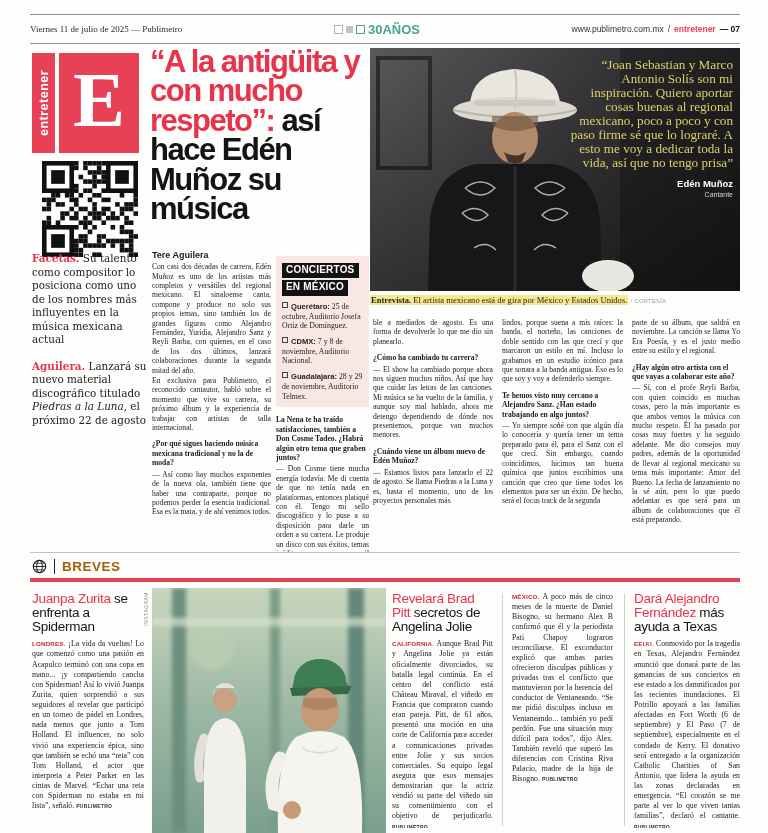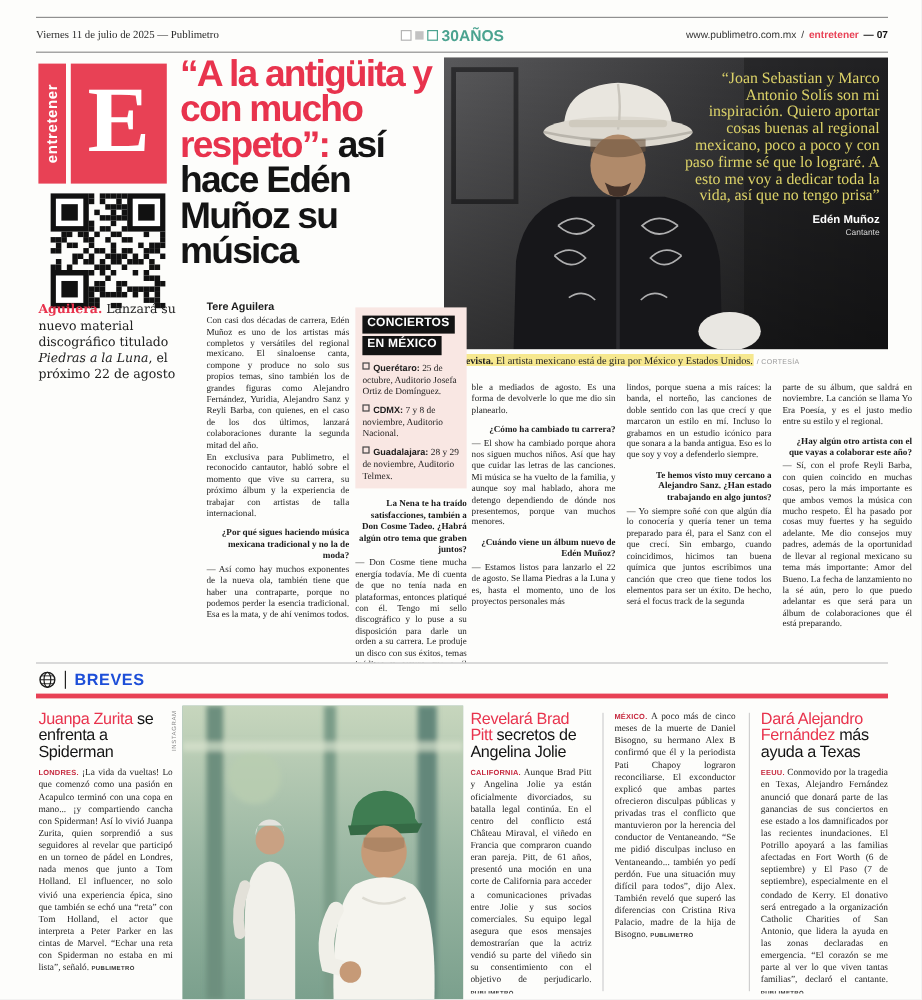--- a/index.html
+++ b/index.html
@@ -43,43 +43,43 @@
   .caption{left:370px;top:295px;width:370px;font-size:8.6px;line-height:1.25;color:#222;}
   .cap-hl{background:#f6e88f;padding:0 1px;}
   .caption b{font-weight:bold;}
   .cap-credit{font-family:"Liberation Sans",sans-serif;font-size:5.8px;color:#999;letter-spacing:.3px;}
   
   .summary{left:32px;top:252px;width:117px;font-family:"DejaVu Serif",serif;font-size:10.4px;line-height:1.3;color:#222;}
   .summary p{margin:0 0 13px 0;}
   .summary .lead{color:#e8334d;font-weight:bold;}
   .summary i{font-style:italic;}
   
-  .icol{font-size:7.6px;line-height:1.24;text-align:justify;overflow:hidden;color:#1c1c1c;margin-left:20px;}
+  .icol{font-size:7.6px;line-height:1.24;text-align:justify;overflow:hidden;color:#1c1c1c;}
   .icol p{margin:0 0 1px 0;}
-  .icol p.q{font-weight:bold;margin:7px 0 2px 0;text-align:right;}
+  .icol p.q{font-weight:bold;margin:7px 0 2px 0;text-align:left;}
   .byline{font-family:"Liberation Sans",sans-serif;font-weight:bold;font-size:9px;margin:0 0 4px 0;text-align:left;}
   .colB{left:152px;top:250px;width:119px;height:300px;}
   .colC{left:276px;top:256px;width:93px;height:296px;}
   .colD{left:373px;top:318px;width:120px;height:232px;}
   .colE{left:502px;top:318px;width:121px;height:232px;}
   .colF{left:632px;top:318px;width:108px;height:232px;}
   
   .cbox{background:#f9e7e3;padding:7px 6px 6px 6px;margin-bottom:8px;}
   .cbox .hdr{display:table;background:#131313;color:#fff;font-family:"Liberation Sans",sans-serif;
              font-weight:bold;font-size:10px;letter-spacing:.2px;padding:1px 4px 2px 4px;margin-bottom:2px;}
   .cbox .ci{margin:6px 0 0 0;text-align:left;font-size:7.8px;line-height:1.25;}
   .cbox .sq{display:inline-block;width:4px;height:4px;border:1px solid #444;margin-right:3px;vertical-align:1px;}
   .cbox .ci b{font-family:"Liberation Sans",sans-serif;font-size:7.6px;}
   
   .gray-rule{left:30px;top:552px;width:710px;height:1px;background:#c2c2c2;}
   .red-rule{left:30px;top:578px;width:710px;height:4px;background:#e84155;}
   
   .bhead{left:32px;top:558px;height:17px;display:flex;align-items:center;gap:7px;}
   .bhead .vbar{width:1px;height:15px;background:#222;}
-  .bhead .btitle{font-family:"Liberation Sans",sans-serif;font-weight:bold;font-size:13.5px;letter-spacing:.5px;color:#1d4ed8;}
+  .bhead .btitle{font-family:"Liberation Sans",sans-serif;font-weight:bold;font-size:13.5px;letter-spacing:.5px;color:#a16207;}
   
   .story h3{margin:0 0 6px 0;font-family:"Liberation Sans",sans-serif;font-weight:normal;
             font-size:13.5px;line-height:1.02;letter-spacing:-.3px;color:#141414;}
   .story h3 .tr{color:#e8334d;}
   .sbody{margin:0;font-size:7.8px;line-height:1.3;text-align:justify;color:#1c1c1c;}
   .dl{font-family:"Liberation Sans",sans-serif;font-size:6.2px;color:#c6293f;letter-spacing:.2px;}
   .tag{font-family:"Liberation Sans",sans-serif;font-size:5px;color:#333;letter-spacing:.3px;}
   .story{overflow:hidden;}
   .st1{left:32px;top:592px;width:112px;height:236px;}
   .st2{left:392px;top:592px;width:101px;height:236px;}
@@ -321,20 +321,21 @@
       <div class="q-role">Cantante</div>
     </div>
   </div>
 
   <div class="abs caption">
     <span class="cap-hl"><b>Entrevista.</b><span> El artista mexicano está de gira por México y Estados Unidos.</span></span>
     <span class="cap-credit">/ CORTESÍA</span>
   </div>
 
   <div class="abs summary">
+      <p><span class="lead">Facetas.</span><span> Su talento como compositor lo posiciona como uno de los nombres más influyentes en la música mexicana actual</span></p>
       <p><span class="lead">Aguilera.</span><span> Lanzará su nuevo material discográfico titulado </span><i>Piedras a la Luna</i><span>, el próximo 22 de agosto</span></p>
     </div>
 
   <div class="abs icol colB">
     <p class="byline">Tere Aguilera</p>
     <span><p>Con casi dos décadas de carrera, Edén Muñoz es uno de los artistas más completos y versátiles del regional mexicano. El sinaloense canta, compone y produce no solo sus propios temas, sino también los de grandes figuras como Alejandro Fernández, Yuridia, Alejandro Sanz y Reyli Barba, con quienes, en el caso de los dos últimos, lanzará colaboraciones durante la segunda mitad del año.</p><p>En exclusiva para Publimetro, el reconocido cantautor, habló sobre el momento que vive su carrera, su próximo álbum y la experiencia de trabajar con artistas de talla internacional.</p><p class="q">¿Por qué sigues haciendo música mexicana tradicional y no la de moda?</p><p>— Así como hay muchos exponentes de la nueva ola, también tiene que haber una contraparte, porque no podemos perder la esencia tradicional. Esa es la mata, y de ahí venimos todos.</p></span>
   </div>
 
   <div class="abs icol colC">
     <div class="cbox">

